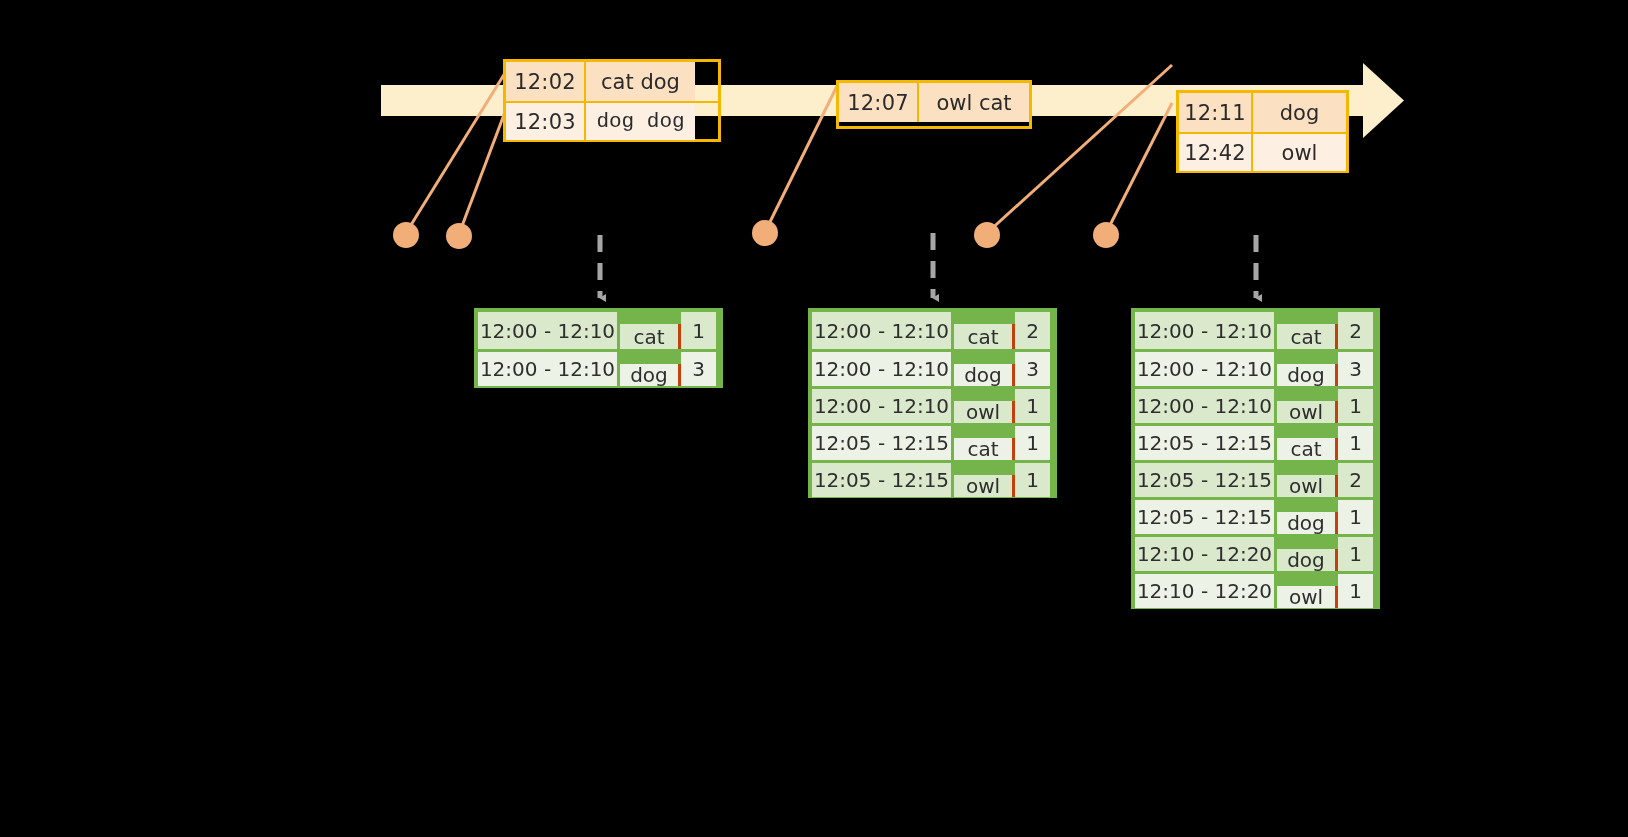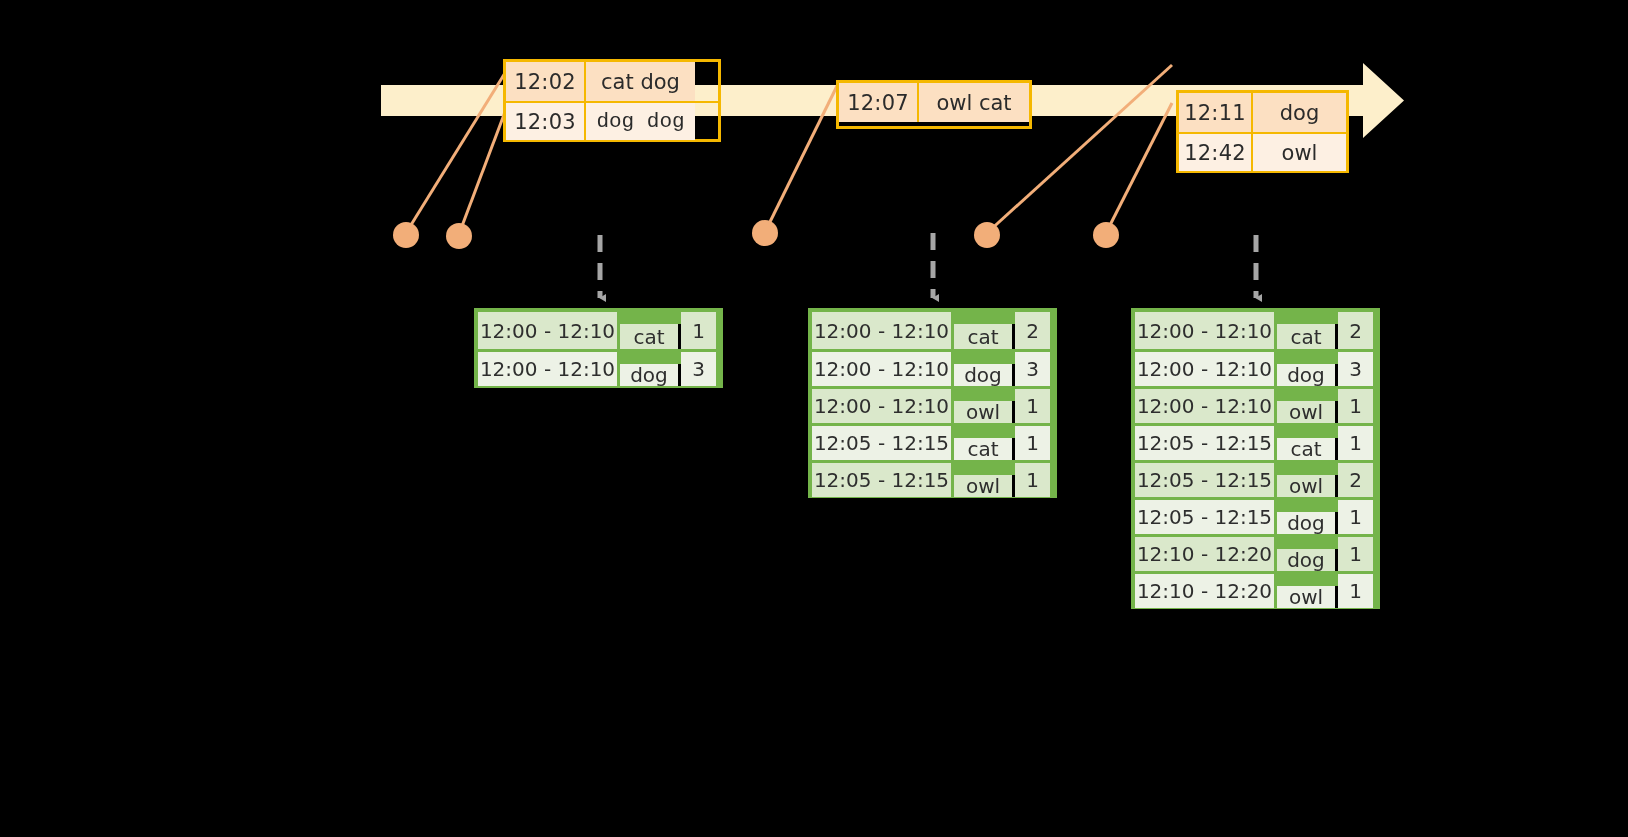--- a/index.html
+++ b/index.html
@@ -78,21 +78,21 @@
   }
   .res-window, .res-key, .res-count {
     box-sizing: border-box;
     display: flex;
     align-items: center;
     justify-content: center;
     font-size: 20px;
     color: #2e2e2e;
   }
   .res-window { border-right: 3px solid #74B44A; }
-  .res-key { border-right: 3px solid #000000; margin-top: 12px; }
+  .res-key { border-right: 3px solid #c2410c; margin-top: 12px; }
   .rshade-a .res-window, .rshade-a .res-key, .rshade-a .res-count { background: #DAE8CB; }
   .rshade-b .res-window, .rshade-b .res-key, .rshade-b .res-count { background: #EDF2E6; }
 </style>
 </head>
 <body>
 
 <div id="canvas">
 
   <svg id="svg-layer" viewBox="0 0 1628 837" xmlns="http://www.w3.org/2000/svg">
     <defs>

